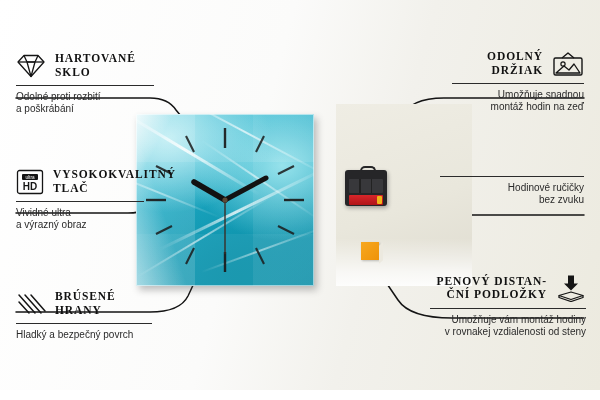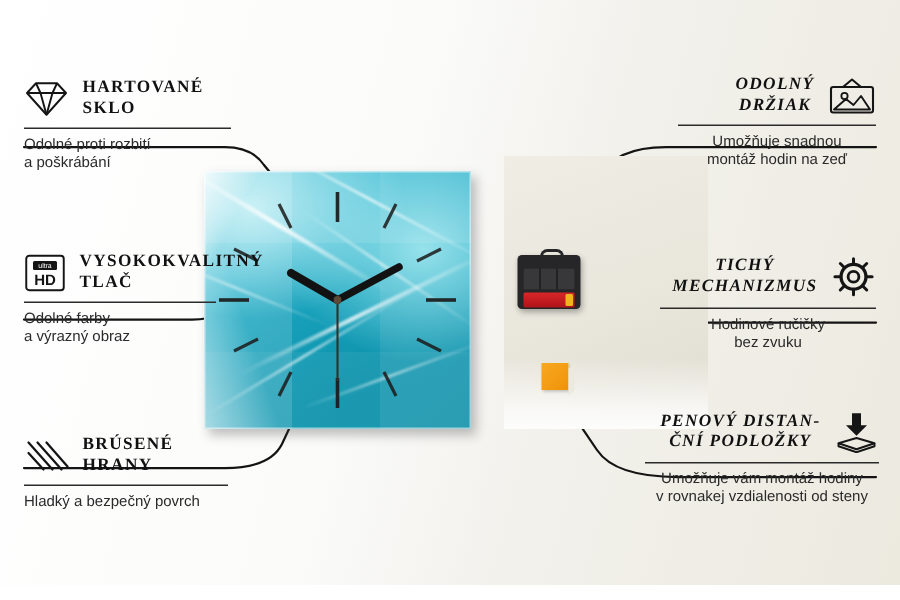--- a/index.html
+++ b/index.html
@@ -74,22 +74,22 @@
   
   .feat{position:absolute;}
   .feat .head{display:flex;align-items:center;gap:9px;}
   .feat .ttl{font-size:11.5px;letter-spacing:.9px;line-height:13.5px;
     text-transform:uppercase;color:#111;font-weight:bold;font-family:"Liberation Serif",serif;}
   .feat .rule{height:1px;background:#2b2b2b;margin:6px 0 5px 0;}
   .feat .desc{font-size:10px;line-height:12px;color:#2a2a2a;font-family:Liberation Sans, sans-serif;}
   .feat.left .head{justify-content:flex-start;}
   .feat.left .desc{text-align:left;}
   .feat.right .head{justify-content:flex-end;}
-  .feat.right .ttl{text-align:center;font-style:italic;}
-  .feat.right .desc{text-align:center;}
+  .feat.right .ttl{text-align:right;}
+  .feat.right .desc{text-align:right;}
   .ic{flex:0 0 auto;display:block;}
 
   .f1{left:16px;top:52px;width:138px;}
   .f2{left:16px;top:168px;width:128px;}
   .f3{left:16px;top:290px;width:136px;}
   .f4{left:452px;top:50px;width:132px;}
   .f5{left:440px;top:170px;width:144px;}
   .f6{left:430px;top:274px;width:156px;}
 </style>
 </head>
@@ -197,21 +197,21 @@
         <text x="14" y="9.8" font-family="Liberation Sans, sans-serif" font-size="4.6" fill="#ffffff" text-anchor="middle">ultra</text>
         <text x="14" y="21" font-family="Liberation Sans, sans-serif" font-size="10" font-weight="bold" fill="#151515" text-anchor="middle">HD</text>
       </svg>
       <div class="ttl">
         <div>VYSOKOKVALITNÝ</div>
         <div>TLAČ</div>
       </div>
     </div>
     <div class="rule"></div>
     <div class="desc">
-      <div>Odolné farby</div>
+      <div>Vividné ultra</div>
       <div>a výrazný obraz</div>
     </div>
   </div>
 
   <div class="feat left f3">
     <div class="head">
       <svg class="ic" width="30" height="24" viewBox="0 0 30 24">
         <g stroke="#151515" stroke-width="1.5" stroke-linecap="round">
           <line x1="3" y1="3" x2="19" y2="21"></line>
           <line x1="9" y1="3" x2="25" y2="21"></line>
@@ -244,34 +244,20 @@
       </svg>
     </div>
     <div class="rule"></div>
     <div class="desc">
       <div>Umožňuje snadnou</div>
       <div>montáž hodin na zeď</div>
     </div>
   </div>
 
   <div class="feat right f5">
-    <div class="head">
-      <div class="ttl">
-        <div>TICHÝ</div>
-        <div>MECHANIZMUS</div>
-      </div>
-      <svg class="ic" width="30" height="29" viewBox="0 0 30 29">
-        <g fill="none" stroke="#151515" stroke-width="2" stroke-linecap="round">
-          <path d="M15,2.5 v3.5 M15,23 v3.5 M2.6,14.5 h3.5 M23.9,14.5 h3.5
-                   M6.2,5.7 l2.5,2.5 M21.3,20.8 l2.5,2.5 M23.8,5.7 l-2.5,2.5 M8.7,20.8 l-2.5,2.5"></path>
-          <circle cx="15" cy="14.5" r="8.3" stroke-width="2.2"></circle>
-          <circle cx="15" cy="14.5" r="3.6" stroke-width="1.9"></circle>
-        </g>
-      </svg>
-    </div>
     <div class="rule"></div>
     <div class="desc">
       <div>Hodinové ručičky</div>
       <div>bez zvuku</div>
     </div>
   </div>
 
   <div class="feat right f6">
     <div class="head">
       <div class="ttl">

